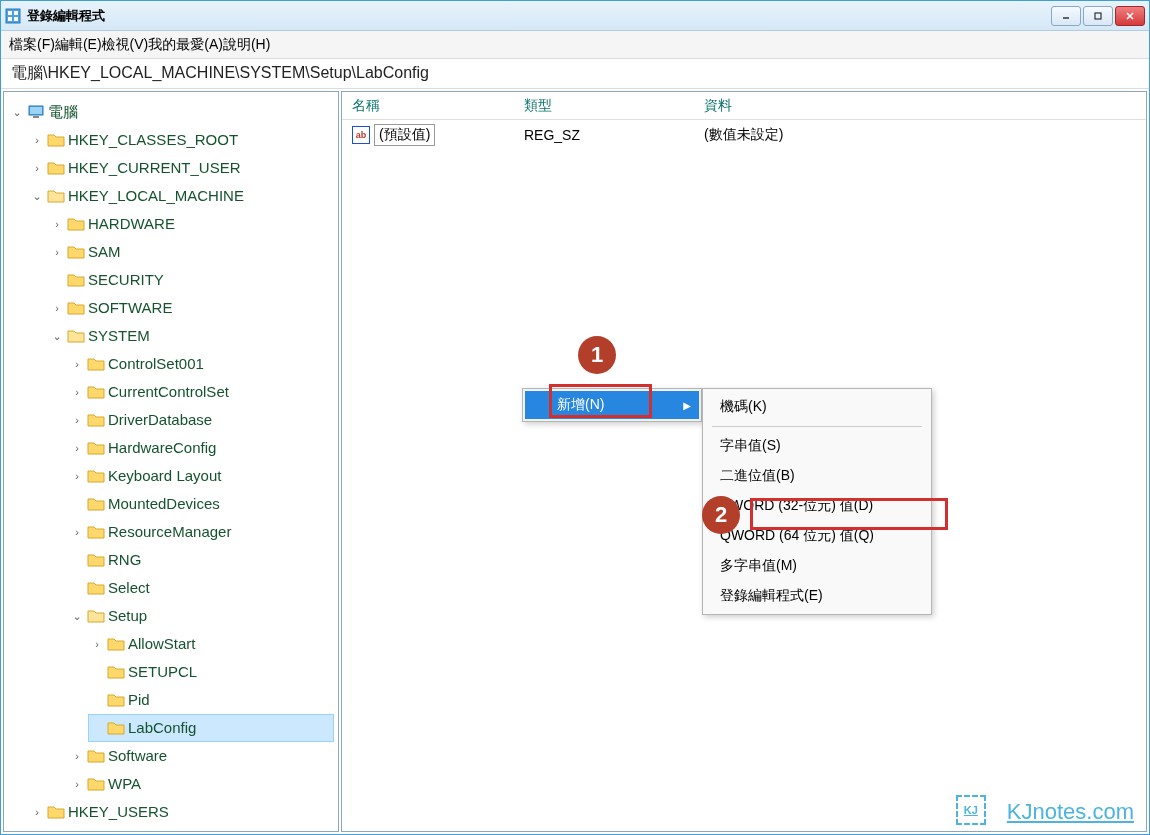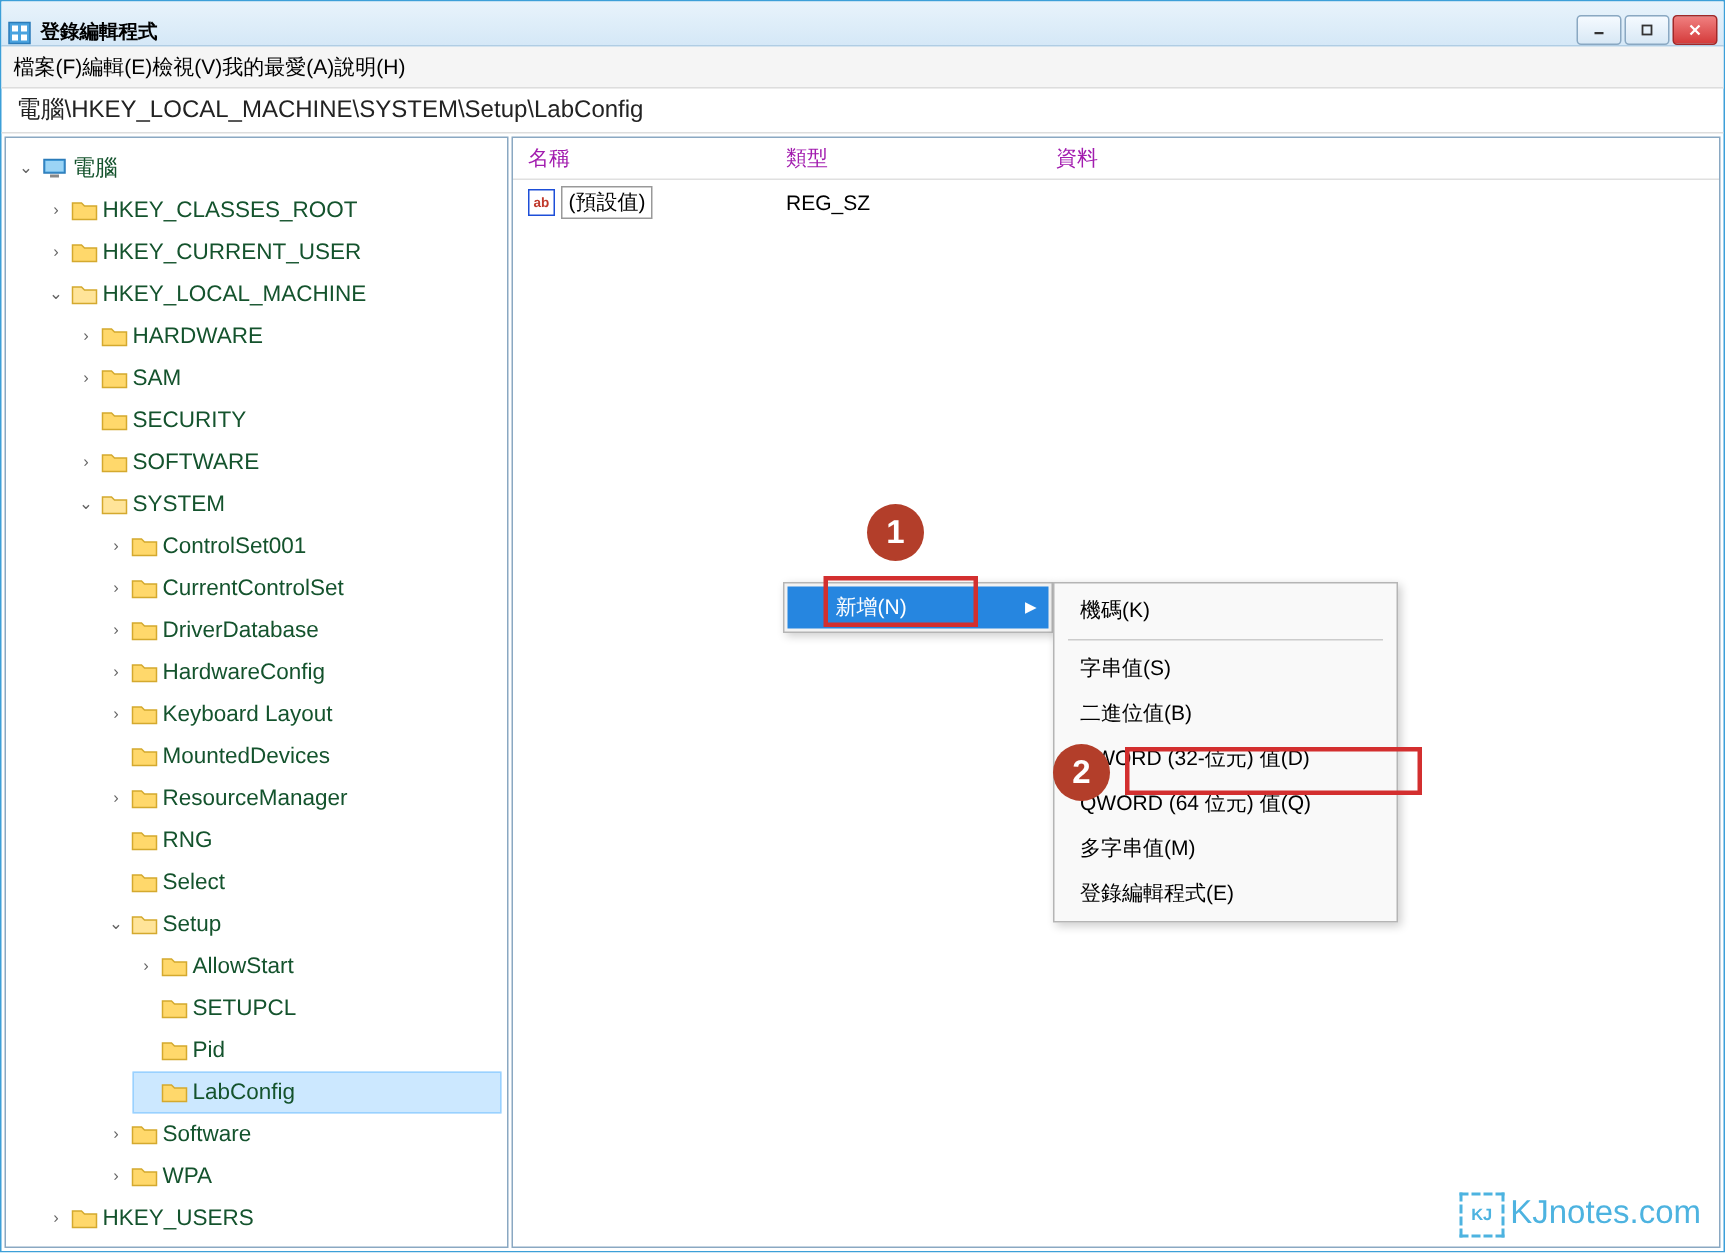--- a/index.html
+++ b/index.html
@@ -18,21 +18,21 @@
   border: 1px solid #3c9fd8;
   background: #fff;
   display: flex;
   flex-direction: column;
 }
 .titlebar {
   height: 30px;
   background: linear-gradient(to bottom, #e8f3fb, #d5e8f7);
   border-bottom: 1px solid #b0cde4;
   display: flex;
-  align-items: flex-end;
+  align-items: center;
   padding: 0 4px;
   position: relative;
 }
 .titlebar .appicon {
   width: 16px;
   height: 16px;
   margin-right: 6px;
 }
 .titlebar .title {
   font-size: 13px;
@@ -135,21 +135,21 @@
   height: 16px;
 }
 .computer-icon { width: 18px; height: 18px; }
 .node-label { font-size: 15px; color: #14532d; }
 .list-header {
   display: flex;
   height: 28px;
   border-bottom: 1px solid #e0e0e0;
   align-items: center;
   font-size: 14px;
-  color: #a21caf;
+  color: #0f766e;
 }
 .list-header .col { padding: 0 10px; }
 .col-name { width: 172px; }
 .col-type { width: 180px; }
 .col-data { flex: 1; }
 .list-row {
   display: flex;
   height: 30px;
   align-items: center;
   font-size: 14px;
@@ -226,25 +226,26 @@
 .annotation-box {
   position: absolute;
   border: 3px solid #d32f2f;
   pointer-events: none;
 }
 .watermark {
   position: absolute;
   right: 16px;
   bottom: 10px;
   display: flex;
-  align-items: flex-start;
-  gap: 4px;
+  align-items: flex-end;
+  gap: 21px;
   color: #4db3e0;
   font-size: 22px;
   font-family: Arial, sans-serif;
+  text-decoration: underline;
 }
 .wm-icon {
   width: 30px;
   height: 30px;
   border: 2px dashed #4db3e0;
   display: flex;
   align-items: center;
   justify-content: center;
   font-size: 11px;
   font-weight: bold;
@@ -557,20 +558,21 @@
         <div class="col col-name">名稱</div>
         <div class="col col-type">類型</div>
         <div class="col col-data">資料</div>
       </div>
       <div class="list-row">
         <div class="col col-name" style="display:flex;align-items:center">
           <span class="val-icon">ab</span>
           <span style="border:1px solid #999;padding:1px 4px">(預設值)</span>
         </div>
         <div class="col col-type">REG_SZ</div>
+        <div class="col col-data">(數值未設定)</div>
       </div>
 
       <div class="context-menu" style="left:180px; top:296px; width:180px">
         <div class="cm-item highlight">
           <span>新增(N)</span>
           <span class="arrow">▶</span>
         </div>
       </div>
 
       <div class="submenu" style="left:360px; top:296px">

